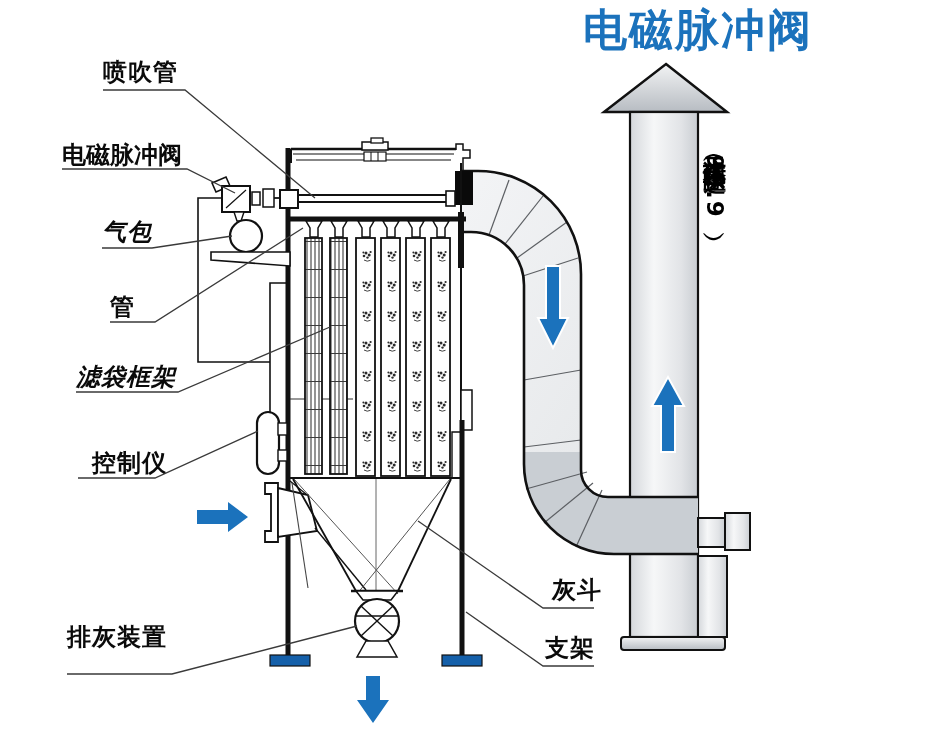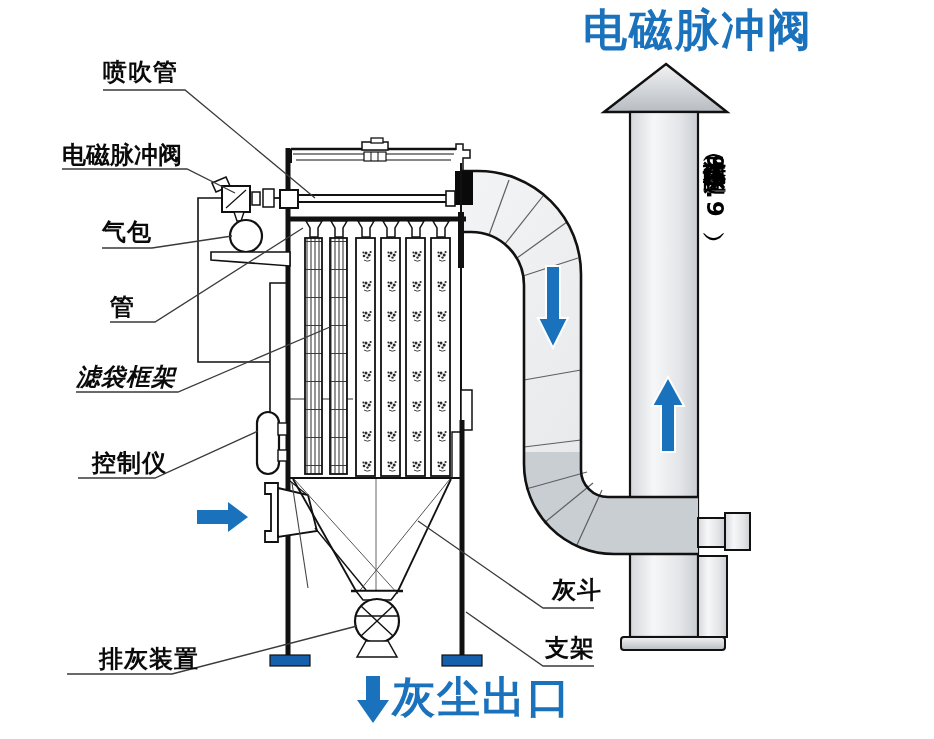--- a/index.html
+++ b/index.html
@@ -206,25 +206,24 @@
   <g fill="#1b72bc">
     <polygon points="197,510 228,510 228,502 248,517 228,532 228,524 197,524"></polygon>
     <polygon stroke="#fff" stroke-width="2" points="546,266 560,266 560,318 568,318 553,348 538,318 546,318"></polygon>
     <polygon stroke="#fff" stroke-width="2" points="661,452 661,406 652,406 668,377 684,406 675,406 675,452"></polygon>
     <polygon points="366,676 380,676 380,700 389,700 373,723 357,700 366,700"></polygon>
   </g>
 </svg>
 
 <div class="flow-label" style="left:583px;top:8px;">电磁脉冲阀</div>
 <div class="v-label" style="left:703px;top:138px;">干净气体（除尘达99.9）</div>
-<div class="flow-label" style="left:392px;top:676px;font-size:43px;">灰尘出口</div>
 
 <div class="callout" style="left:103px;top:60px;">喷吹管</div>
 <div class="callout" style="left:62px;top:143px;letter-spacing:0;">电磁脉冲阀</div>
-<div class="callout" style="left:102px;top:220px;">气包</div>
+<div class="callout" style="left:102px;top:220px;font-style:italic;">气包</div>
 <div class="callout" style="left:110px;top:295px;">管</div>
 <div class="callout" style="left:76px;top:365px;font-style:italic;">滤袋框架</div>
 <div class="callout" style="left:92px;top:451px;">控制仪</div>
-<div class="callout" style="left:67px;top:647px;margin-left:32px;">排灰装置</div>
+<div class="callout" style="left:67px;top:625px;">排灰装置</div>
 <div class="callout" style="left:544px;top:578px;margin-left:8px;">灰斗</div>
 <div class="callout" style="left:545px;top:636px;">支架</div>
 
 </div>
 
 </body></html>

